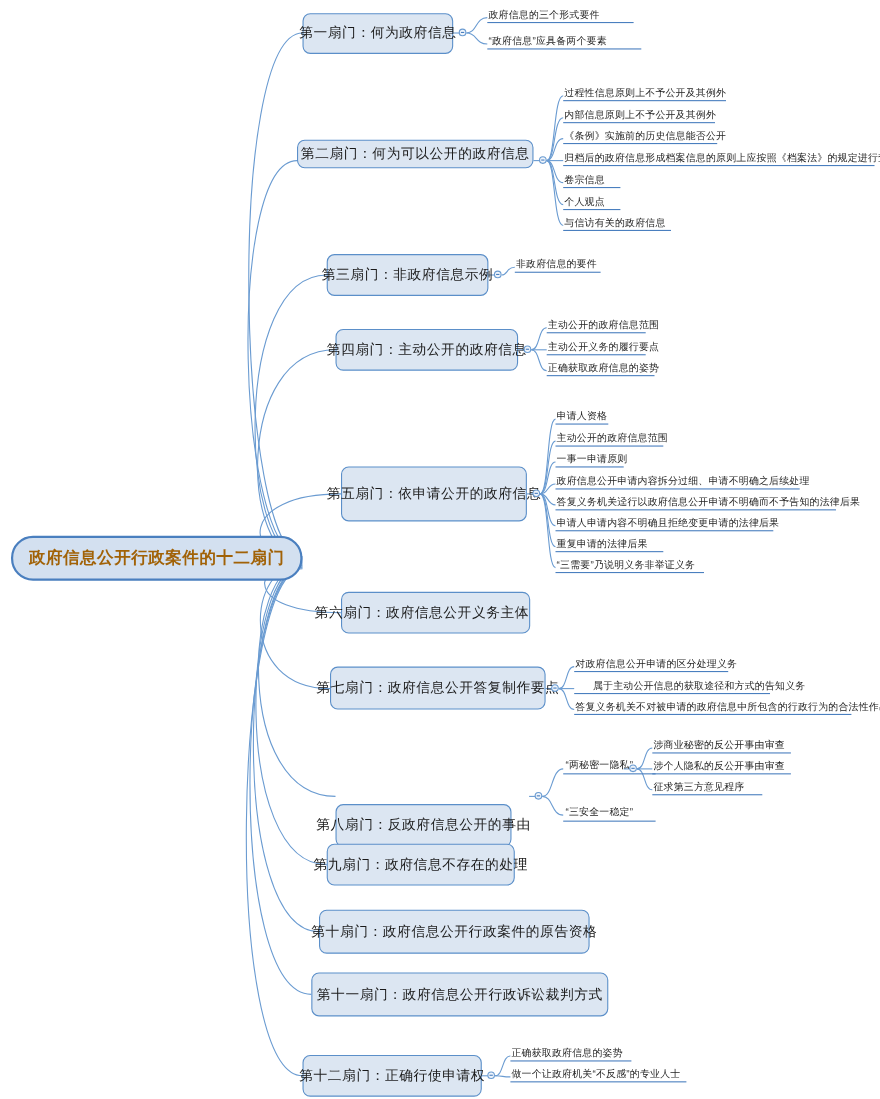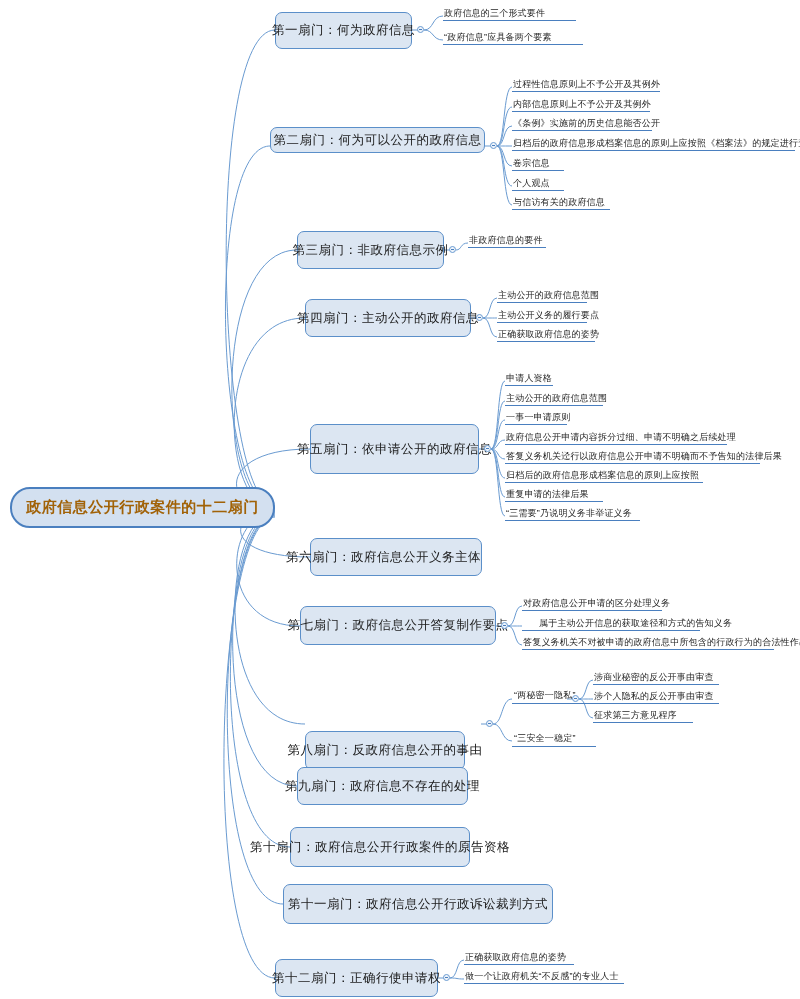--- a/index.html
+++ b/index.html
@@ -222,21 +222,21 @@
   <div class="leaf" style="left:506px; top:372px;">申请人资格</div>
   <div class="leaf-underline" style="left:505px; top:385px; width:48px;"></div>
   <div class="leaf" style="left:506px; top:392px;">主动公开的政府信息范围</div>
   <div class="leaf-underline" style="left:505px; top:405px; width:98px;"></div>
   <div class="leaf" style="left:506px; top:411px;">一事一申请原则</div>
   <div class="leaf-underline" style="left:505px; top:424px; width:62px;"></div>
   <div class="leaf" style="left:506px; top:431px;">政府信息公开申请内容拆分过细、申请不明确之后续处理</div>
   <div class="leaf-underline" style="left:505px; top:444px; width:222px;"></div>
   <div class="leaf" style="left:506px; top:450px;">答复义务机关迳行以政府信息公开申请不明确而不予告知的法律后果</div>
   <div class="leaf-underline" style="left:505px; top:463px; width:255px;"></div>
-  <div class="leaf" style="left:506px; top:469px;">归档后的政府信息形成档案信息的原则上应按照</div>
+  <div class="leaf" style="left:506px; top:469px;">申请人申请内容不明确且拒绝变更申请的法律后果</div>
   <div class="leaf-underline" style="left:505px; top:482px; width:198px;"></div>
   <div class="leaf" style="left:506px; top:488px;">重复申请的法律后果</div>
   <div class="leaf-underline" style="left:505px; top:501px; width:98px;"></div>
   <div class="leaf" style="left:506px; top:507px;">“三需要”乃说明义务非举证义务</div>
   <div class="leaf-underline" style="left:505px; top:520px; width:135px;"></div>
 
   <div class="node-box branch-node" style="left:310px; top:538px; width:172px; height:38px;justify-content:flex-end;">
     <span>第六扇门：政府信息公开义务主体</span>
   </div>
 
@@ -264,21 +264,21 @@
   <div class="leaf-underline" style="left:593px; top:684px; width:126px;"></div>
   <div class="leaf" style="left:594px; top:690px;">涉个人隐私的反公开事由审查</div>
   <div class="leaf-underline" style="left:593px; top:703px; width:126px;"></div>
   <div class="leaf" style="left:594px; top:709px;">征求第三方意见程序</div>
   <div class="leaf-underline" style="left:593px; top:722px; width:100px;"></div>
 
   <div class="node-box branch-node" style="left:297px; top:767px; width:171px; height:38px;">
     <span>第九扇门：政府信息不存在的处理</span>
   </div>
 
-  <div class="node-box branch-node" style="left:290px; top:827px; width:180px; height:40px;">
+  <div class="node-box branch-node" style="left:290px; top:827px; width:246px; height:40px;">
     <span>第十扇门：政府信息公开行政案件的原告资格</span>
   </div>
 
   <div class="node-box branch-node" style="left:283px; top:884px; width:270px; height:40px;">
     <span>第十一扇门：政府信息公开行政诉讼裁判方式</span>
   </div>
 
   <div class="node-box branch-node" style="left:275px; top:959px; width:163px; height:38px;">
     <span>第十二扇门：正确行使申请权</span>
   </div>

